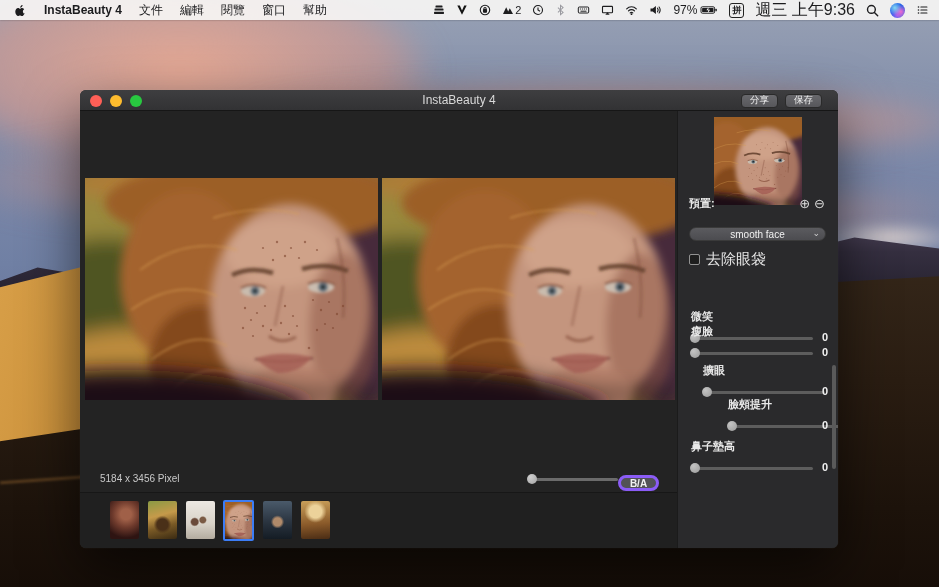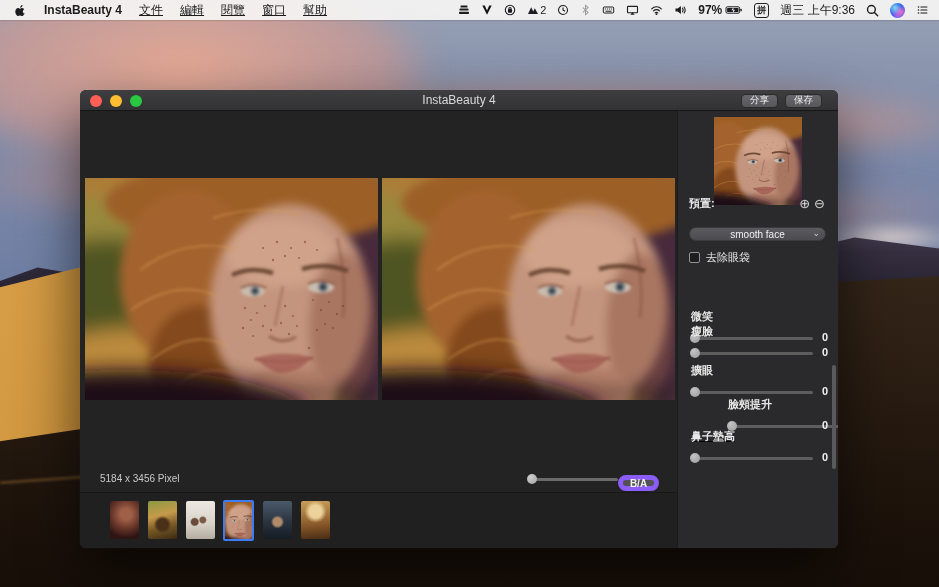--- a/index.html
+++ b/index.html
@@ -32,33 +32,33 @@
         clip-path:polygon(0 54%,18% 46%,40% 32%,62% 16%,82% 5%,100% 2%,100% 100%,0 100%); }
   .dune-ridge { position:absolute; left:0px; top:478px; width:95px; height:3px;
         background:rgba(166,113,52,.4); transform:rotate(-4deg); filter:blur(1px); }
 
   
   .menubar { position:absolute; left:0; top:0; width:939px; height:20px;
         background:rgba(246,245,244,.92); display:flex; align-items:center;
         font-size:12px; color:#1c1c1e; z-index:50; box-shadow:0 0 2px rgba(0,0,0,.35); }
   .mb-left { display:flex; align-items:center; gap:17px; padding-left:14px; }
   .mb-appname { font-weight:bold; }
-  .mb-menu { white-space:nowrap;text-decoration:underline; }
+  .mb-menu { white-space:nowrap; }
   .mb-right { margin-left:auto; display:flex; align-items:center; gap:11px; padding-right:10px; }
   .sicon { display:flex; align-items:center; }
   .sicon svg { display:block; }
   .mb-count { font-size:11px; margin-left:1px; }
-  .battery-wrap { display:flex; align-items:center; gap:3px;font-weight:bold; }
+  .battery-wrap { display:flex; align-items:center; gap:3px; }
   .ime-badge { width:15px; height:15px; border:1.4px solid #222; border-radius:3px;
         font-size:9px; display:flex; align-items:center; justify-content:center; font-weight:bold; }
   .siri-disc { width:15px; height:15px; border-radius:50%;
         background:radial-gradient(circle at 32% 32%, #86d8f2, transparent 48%),
                    radial-gradient(circle at 72% 58%, #f06ad0, transparent 52%),
                    radial-gradient(circle at 48% 82%, #9a64f2, transparent 55%), #1c5fe8; }
-  .mb-clock { font-size:12px; white-space:nowrap; }
+  .mb-clock { font-size:16px; white-space:nowrap; }
 
   
   .window { position:absolute; left:80px; top:90px; width:758px; height:458px;
         border-radius:6px; overflow:hidden; background:#232323;
         box-shadow:0 22px 55px rgba(0,0,0,.6), 0 0 1px rgba(255,255,255,.25); z-index:10;
         display:flex; flex-direction:column; }
   .titlebar { position:relative; height:21px; flex:0 0 21px;
         background:linear-gradient(#3e3e40,#323234); border-bottom:1px solid #161616;
         display:flex; align-items:center; }
   .lights { position:absolute; left:10px; top:4.5px; display:flex; gap:8px; }
@@ -77,21 +77,21 @@
   .photo { position:absolute; width:293px; height:222px; top:67px; overflow:hidden; background:#6f6428; }
   .photo.before { left:5px; } .photo.after { left:302px; }
 
   .statusrow { position:absolute; left:0; top:355px; width:597px; height:26px; }
   .img-size { position:absolute; left:20px; top:7px; font-size:10px; color:#c9c9c9; }
   .zoom-track { position:absolute; left:448px; top:12px; width:90px; height:2.5px;
         background:#6b6b6b; border-radius:2px; }
   .zoom-thumb { position:absolute; left:-1px; top:-4px; width:10px; height:10px; border-radius:50%;
         background:radial-gradient(circle at 35% 30%, #cfcfcf, #a3a3a3); }
   .ba-btn { position:absolute; left:538px; top:9px; width:41px; height:16px; border-radius:8px;
-        background:#525256; border:5px solid #8b5cf6; color:#f2f2f2; font-size:10px; font-weight:bold;
+        background:#525256; border:3px solid #8b5cf6; color:#f2f2f2; font-size:10px; font-weight:bold;
         display:flex; align-items:center; justify-content:center; }
 
   .filmstrip { position:absolute; left:0; top:381px; width:597px; height:56px;
         background:#202020; border-top:1px solid #171717; }
   .thumb { position:absolute; top:8px; width:29px; height:38px; border-radius:2px; overflow:hidden; }
   .thumb.sel { border:2px solid var(--selection-blue,#3c7df6); width:31px; height:41px; top:6.5px; }
   .t1 { left:30px;  background:radial-gradient(circle at 55% 35%, #a06048 0 18%, #6e3a2c 45%, #2e1412 80%); }
   .t2 { left:68px;  background:radial-gradient(circle at 50% 62%, #4a3018 0 20%, transparent 32%),
                     linear-gradient(165deg,#8a9a44 0%,#c59a4a 38%,#7a5a26 65%,#3a2a12 100%); }
   .t3 { left:106px; background:radial-gradient(circle at 30% 55%, #6a4a3a 0 11%, transparent 16%),
@@ -109,24 +109,24 @@
   .preset-label { font-size:11px; font-weight:bold; color:#e9e9e9; }
   .pm { margin-left:auto; display:flex; gap:4px; }
   .pm span { font-size:13px; color:#dcdcdc; line-height:13px; }
   .dropdown { position:absolute; left:11px; top:116px; width:137px; height:14px; border-radius:7px;
         background:linear-gradient(#5b5b5f,#4c4c50); border:1px solid #3a3a3a;
         display:flex; align-items:center; justify-content:center; }
   .dropdown .val { font-size:10px; color:#f1f1f1; }
   .dropdown .chev { position:absolute; right:5px; top:0px; font-size:9px; color:#cfcfcf; }
   .check-row { position:absolute; left:11px; top:139px; display:flex; align-items:center; gap:6px; }
   .checkbox { width:11px; height:11px; border:1px solid #929292; border-radius:2px; background:#1e1e1e; }
-  .check-label { font-size:11px; color:#e6e6e6;text-align:center; }
+  .check-label { font-size:15px; color:#e6e6e6;text-align:center; }
 
   .slider-item { position:absolute; left:13px; right:10px; height:30px; }
-  .s1{top:186px;margin-top:12px;} .s2{top:213px;} .s3{top:252px;} .s4{top:286px;margin-left:37px;} .s5{top:318px;text-decoration:underline;}
+  .s1{top:186px;margin-top:12px;} .s2{top:213px;} .s3{top:252px;margin-left:12px;} .s4{top:286px;margin-left:37px;} .s5{top:328px;}
   .slider-label { font-size:11px; font-weight:bold; color:#e8e8e8; }
   .slider-row { position:relative; margin-top:8px; height:11px; }
   .track { position:absolute; left:0; top:5px; width:122px; height:2.5px; background:#5d5d5d; border-radius:2px; }
   .knob { position:absolute; left:-1px; top:-4px; width:10px; height:10px; border-radius:50%;
         background:radial-gradient(circle at 35% 30%, #c4c4c4, #9a9a9a); }
   .slider-val { position:absolute; right:0; top:-1px; font-size:11px; font-weight:bold; color:#f0f0f0; }
   .panel-scroll { position:absolute; right:2px; top:254px; width:4px; height:104px;
         background:#5a5a5a; border-radius:2px; }
 </style>
 </head>

